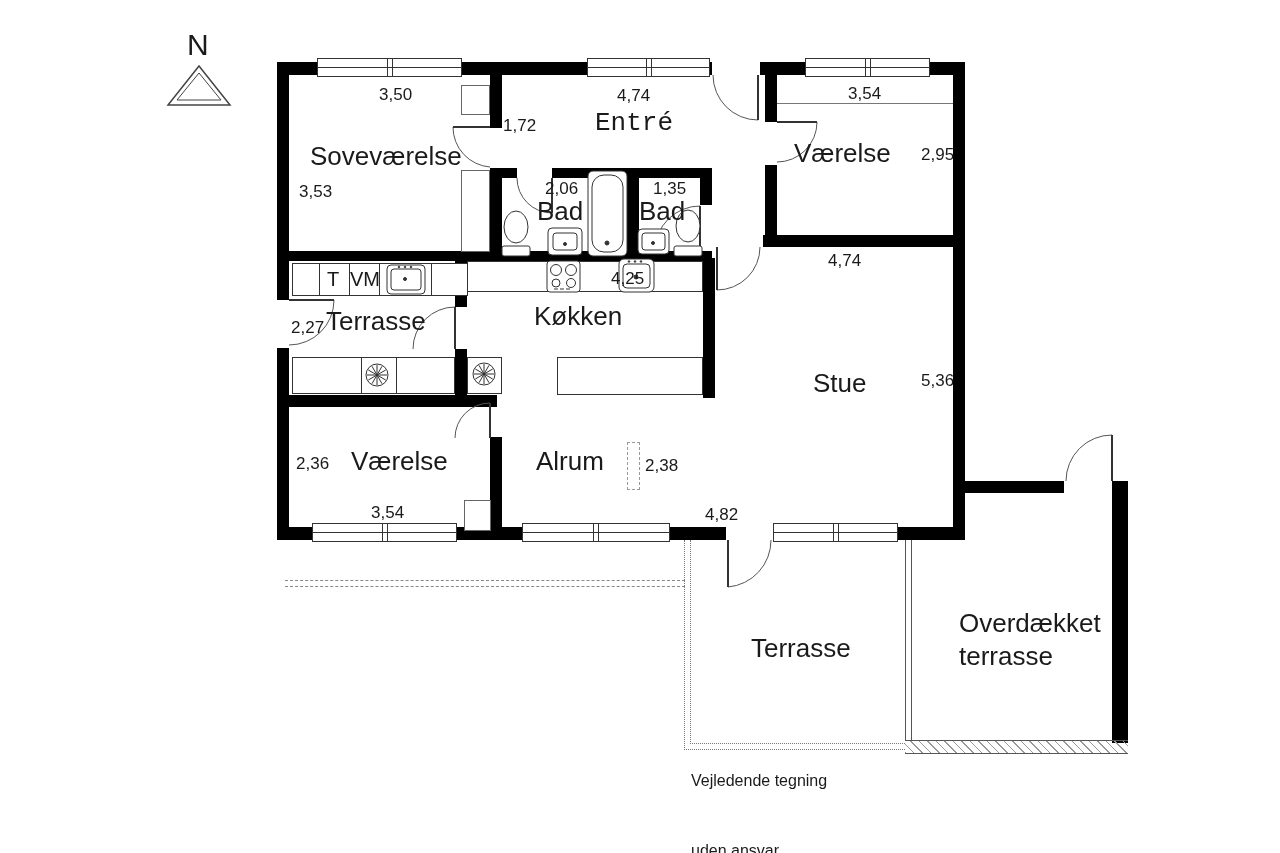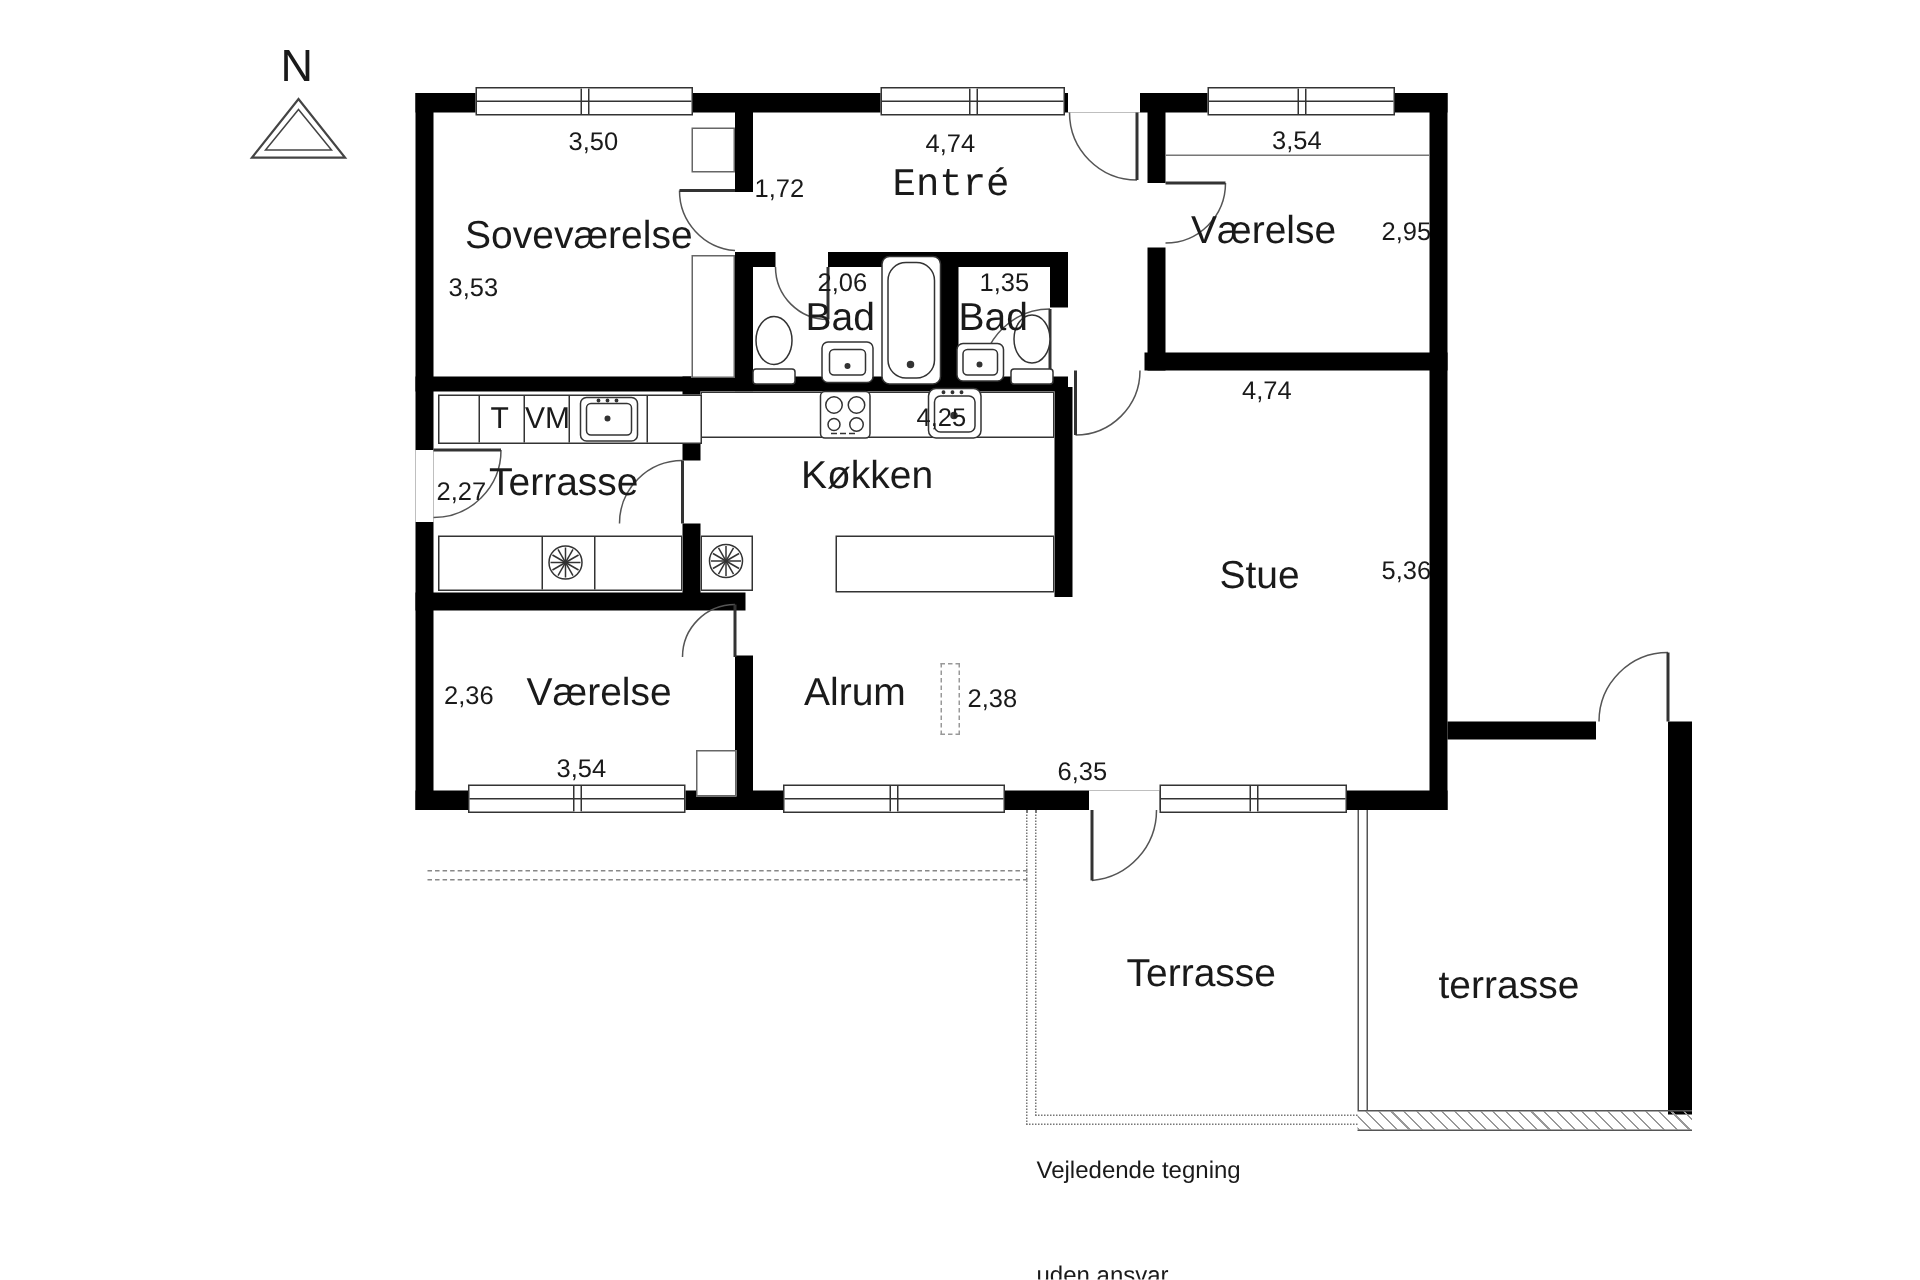--- a/index.html
+++ b/index.html
@@ -263,23 +263,24 @@
   <div class="lbl dim" style="left:828px;top:251px;">4,74</div>
   <div class="lbl dim" style="left:921px;top:371px;">5,36</div>
 
   <div class="lbl room-name" style="left:351px;top:446px;">Værelse</div>
   <div class="lbl dim" style="left:296px;top:454px;">2,36</div>
   <div class="lbl dim" style="left:371px;top:503px;">3,54</div>
 
   <div class="lbl room-name" style="left:536px;top:446px;">Alrum</div>
   <div class="lbl dim" style="left:645px;top:456px;">2,38</div>
 
-  <div class="lbl dim" style="left:705px;top:505px;">6,35</div>
+  <div class="lbl dim" style="left:705px;top:505px;">4,82</div>
 
   <div class="lbl room-name" style="left:751px;top:633px;">Terrasse</div>
+  <div class="lbl room-name" style="left:959px;top:608px;">Overdækket</div>
   <div class="lbl room-name" style="left:959px;top:641px;">terrasse</div>
 
   <div class="lbl appliance" style="left:327px;top:268px;">T</div>
   <div class="lbl appliance" style="left:350px;top:268px;">VM</div>
 
   <div class="lbl note" style="left:691px;top:768px;">Vejledende tegning</div>
   <div class="lbl note" style="left:691px;top:838px;">uden ansvar.</div>
 
 </div>
 

